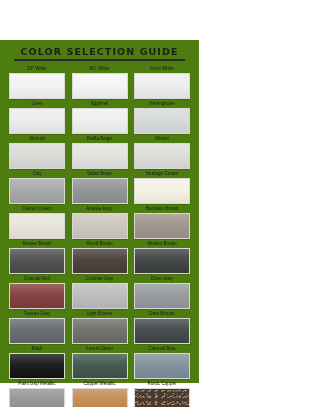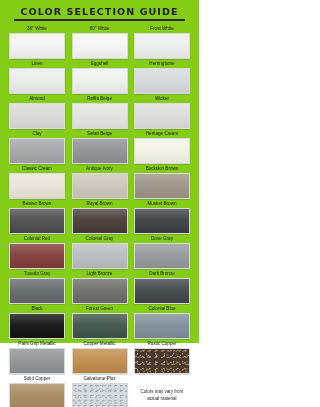--- a/index.html
+++ b/index.html
@@ -11,23 +11,24 @@
     width: 199px;
     height: 407px;
     overflow: hidden;
     font-family: "Liberation Sans", sans-serif;
     -webkit-font-smoothing: antialiased;
   }
   #sheet {
     position: relative;
     width: 199px;
     height: 343px;
-    background: #84cc16;
+    background: #4d7c0f;
     box-sizing: border-box;
     padding: 0;
+    margin-top: 40px;
   }
   #title {
     text-align: center;
     font-size: 9.5px;
     font-weight: bold;
     letter-spacing: 1.1px;
     color: #1d1d1d;
     padding-top: 6px;
     padding-bottom: 2px;
     font-family: "DejaVu Sans", sans-serif;

